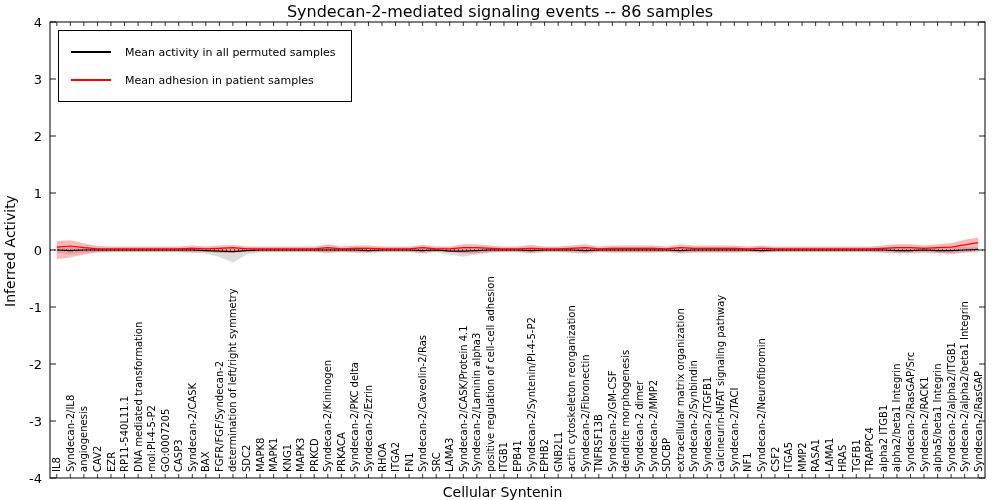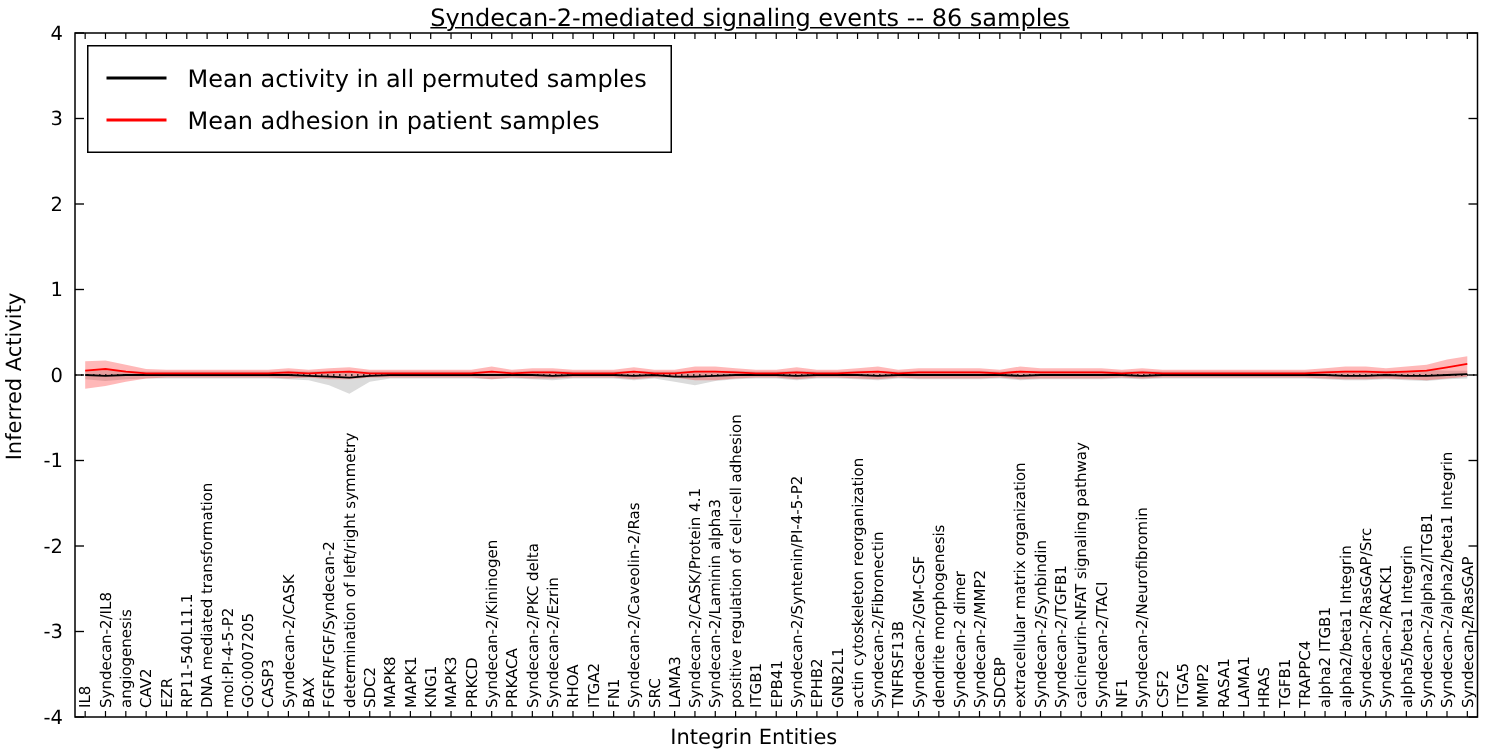--- a/index.html
+++ b/index.html
@@ -1,30 +1,30 @@
 <!DOCTYPE html>
 <html><head>
 <meta charset="utf-8">
 <style>
   html,body{margin:0;padding:0;background:#ffffff;}
   body{width:1000px;height:500px;overflow:hidden;position:relative;
        font-family:"DejaVu Sans", sans-serif;color:#000;}
   .figure{position:absolute;inset:0;}
   #plot{position:absolute;left:0;top:0;}
   .title{position:absolute;top:2px;left:0;width:1000px;text-align:center;
-         font-size:16px;text-decoration:underline;}
+         font-size:16px;}
   .ylabel{position:absolute;left:-55px;top:243px;width:130px;text-align:center;
           font-size:14px;transform:rotate(-90deg);}
   .xlabel{position:absolute;bottom:0px;left:35px;width:935px;text-align:center;
           font-size:14px;}
   .legend{position:absolute;left:58px;top:30px;background:#fff;
           border:1px solid #000;padding:7px 16px 7px 12px;}
   .legend-row{display:flex;align-items:center;height:28px;}
   .swatch{display:inline-block;width:40px;height:2px;margin-right:14px;}
-  .legend-label{font-size:16px;white-space:nowrap;}
+  .legend-label{font-size:11px;white-space:nowrap;}
 </style>
 </head>
 <body>
 
 <div class="figure">
 
   <svg id="plot" width="1000" height="500">
       <path d="M56.8 247.15 L70.3 247.15 L83.9 247.15 L97.4 247.72 L111.0 247.72 L124.5 247.72 L138.1 247.72 L151.6 247.72 L165.2 247.72 L178.7 247.72 L192.3 247.15 L205.8 247.72 L219.4 247.15 L232.9 247.15 L246.5 247.72 L260.0 247.72 L273.6 247.72 L287.1 247.72 L300.7 247.72 L314.2 247.72 L327.8 247.15 L341.3 247.72 L354.9 247.15 L368.4 247.15 L382.0 247.72 L395.5 247.72 L409.1 247.72 L422.6 247.15 L436.2 247.72 L449.7 247.72 L463.3 247.15 L476.8 247.15 L490.4 247.15 L503.9 247.72 L517.5 247.72 L531.1 247.15 L544.6 247.72 L558.2 247.72 L571.7 247.15 L585.3 247.15 L598.8 247.72 L612.4 247.15 L625.9 247.15 L639.5 247.15 L653.0 247.15 L666.6 247.72 L680.1 247.15 L693.7 247.15 L707.2 247.15 L720.8 247.15 L734.3 247.15 L747.9 247.72 L761.4 247.15 L775.0 247.72 L788.5 247.72 L802.1 247.72 L815.6 247.72 L829.2 247.72 L842.7 247.72 L856.3 247.72 L869.8 247.72 L883.4 247.15 L896.9 247.15 L910.5 247.15 L924.0 247.15 L937.6 247.15 L951.1 246.58 L964.7 247.15 L978.2 247.15 L978.2 252.28 L964.7 252.85 L951.1 253.99 L937.6 253.42 L924.0 252.85 L910.5 253.42 L896.9 253.42 L883.4 252.85 L869.8 252.28 L856.3 252.28 L842.7 252.28 L829.2 252.28 L815.6 252.28 L802.1 252.28 L788.5 252.28 L775.0 252.28 L761.4 252.85 L747.9 252.28 L734.3 252.85 L720.8 252.85 L707.2 252.85 L693.7 252.85 L680.1 253.42 L666.6 252.28 L653.0 252.85 L639.5 252.85 L625.9 252.85 L612.4 252.85 L598.8 252.28 L585.3 253.42 L571.7 252.85 L558.2 252.28 L544.6 252.28 L531.1 253.42 L517.5 252.28 L503.9 252.28 L490.4 252.85 L476.8 253.99 L463.3 256.84 L449.7 254.56 L436.2 252.28 L422.6 253.42 L409.1 252.28 L395.5 252.28 L382.0 252.28 L368.4 253.42 L354.9 252.85 L341.3 252.28 L327.8 252.85 L314.2 252.28 L300.7 252.28 L287.1 252.28 L273.6 252.28 L260.0 252.28 L246.5 254.56 L232.9 262.54 L219.4 256.84 L205.8 253.42 L192.3 252.85 L178.7 252.28 L165.2 252.28 L151.6 252.28 L138.1 252.28 L124.5 252.28 L111.0 252.28 L97.4 252.28 L83.9 252.85 L70.3 253.99 L56.8 252.85 Z" fill="#999999" fill-opacity="0.35" stroke="none"></path>
       <path d="M56.8 240.88 L70.3 240.31 L83.9 243.16 L97.4 246.01 L111.0 246.58 L124.5 246.58 L138.1 246.58 L151.6 246.58 L165.2 246.58 L178.7 246.58 L192.3 245.44 L205.8 246.58 L219.4 245.44 L232.9 244.87 L246.5 246.58 L260.0 246.58 L273.6 246.58 L287.1 246.58 L300.7 246.58 L314.2 246.58 L327.8 244.30 L341.3 246.58 L354.9 245.44 L368.4 245.44 L382.0 246.58 L395.5 246.58 L409.1 246.58 L422.6 244.87 L436.2 246.58 L449.7 246.58 L463.3 244.30 L476.8 244.30 L490.4 245.44 L503.9 246.58 L517.5 246.58 L531.1 244.87 L544.6 246.58 L558.2 246.58 L571.7 245.44 L585.3 244.30 L598.8 246.58 L612.4 245.44 L625.9 245.44 L639.5 245.44 L653.0 245.44 L666.6 246.58 L680.1 244.30 L693.7 245.44 L707.2 245.44 L720.8 245.44 L734.3 245.44 L747.9 246.58 L761.4 245.44 L775.0 246.58 L788.5 246.58 L802.1 246.58 L815.6 246.58 L829.2 246.58 L842.7 246.58 L856.3 246.58 L869.8 246.58 L883.4 245.44 L896.9 244.30 L910.5 244.30 L924.0 245.44 L937.6 244.30 L951.1 243.16 L964.7 239.74 L978.2 237.46 L978.2 251.14 L964.7 252.28 L951.1 253.42 L937.6 252.85 L924.0 252.28 L910.5 252.85 L896.9 252.85 L883.4 252.28 L869.8 251.71 L856.3 251.71 L842.7 251.71 L829.2 251.71 L815.6 251.71 L802.1 251.71 L788.5 251.71 L775.0 251.71 L761.4 252.28 L747.9 251.71 L734.3 252.28 L720.8 252.28 L707.2 252.28 L693.7 252.28 L680.1 252.85 L666.6 251.71 L653.0 252.28 L639.5 252.28 L625.9 252.28 L612.4 252.28 L598.8 251.71 L585.3 252.85 L571.7 252.28 L558.2 251.71 L544.6 251.71 L531.1 252.85 L517.5 251.71 L503.9 251.71 L490.4 252.28 L476.8 253.42 L463.3 253.42 L449.7 251.71 L436.2 251.71 L422.6 252.85 L409.1 251.71 L395.5 251.71 L382.0 251.71 L368.4 252.28 L354.9 252.28 L341.3 251.71 L327.8 252.85 L314.2 251.71 L300.7 251.71 L287.1 251.71 L273.6 251.71 L260.0 251.71 L246.5 251.71 L232.9 252.85 L219.4 252.85 L205.8 251.71 L192.3 252.28 L178.7 251.71 L165.2 251.71 L151.6 251.71 L138.1 251.71 L124.5 251.71 L111.0 251.71 L97.4 252.28 L83.9 254.56 L70.3 257.41 L56.8 259.12 Z" fill="#ff0000" fill-opacity="0.28" stroke="none"></path>
       <line x1="50" x2="985" y1="250" y2="250" stroke="#000" stroke-width="1" stroke-dasharray="1,3"></line>
@@ -264,21 +264,21 @@
       <text transform="translate(968.2,472) rotate(-90)" text-anchor="start" font-size="10px">Syndecan-2/alpha2/beta1 Integrin</text>
       <line x1="978.2246376811594" x2="978.2246376811594" y1="478" y2="474" stroke="#000" stroke-width="0.8"></line>
       <line x1="978.2246376811594" x2="978.2246376811594" y1="22" y2="26" stroke="#000" stroke-width="0.8"></line>
       <text transform="translate(981.7,472) rotate(-90)" text-anchor="start" font-size="10px">Syndecan-2/RasGAP</text>
     </svg>
 
   <div class="title">Syndecan-2-mediated signaling events -- 86 samples</div>
 
   <div class="ylabel">Inferred Activity</div>
 
-  <div class="xlabel">Integrin Entities</div>
+  <div class="xlabel">Cellular Syntenin</div>
 
   <div class="legend">
     <div class="legend-row">
       <span class="swatch" style="background: rgb(0, 0, 0);"></span>
       <span class="legend-label">Mean activity in all permuted samples</span>
     </div>
     <div class="legend-row">
       <span class="swatch" style="background: rgb(255, 0, 0);"></span>
       <span class="legend-label">Mean adhesion in patient samples</span>
     </div>

